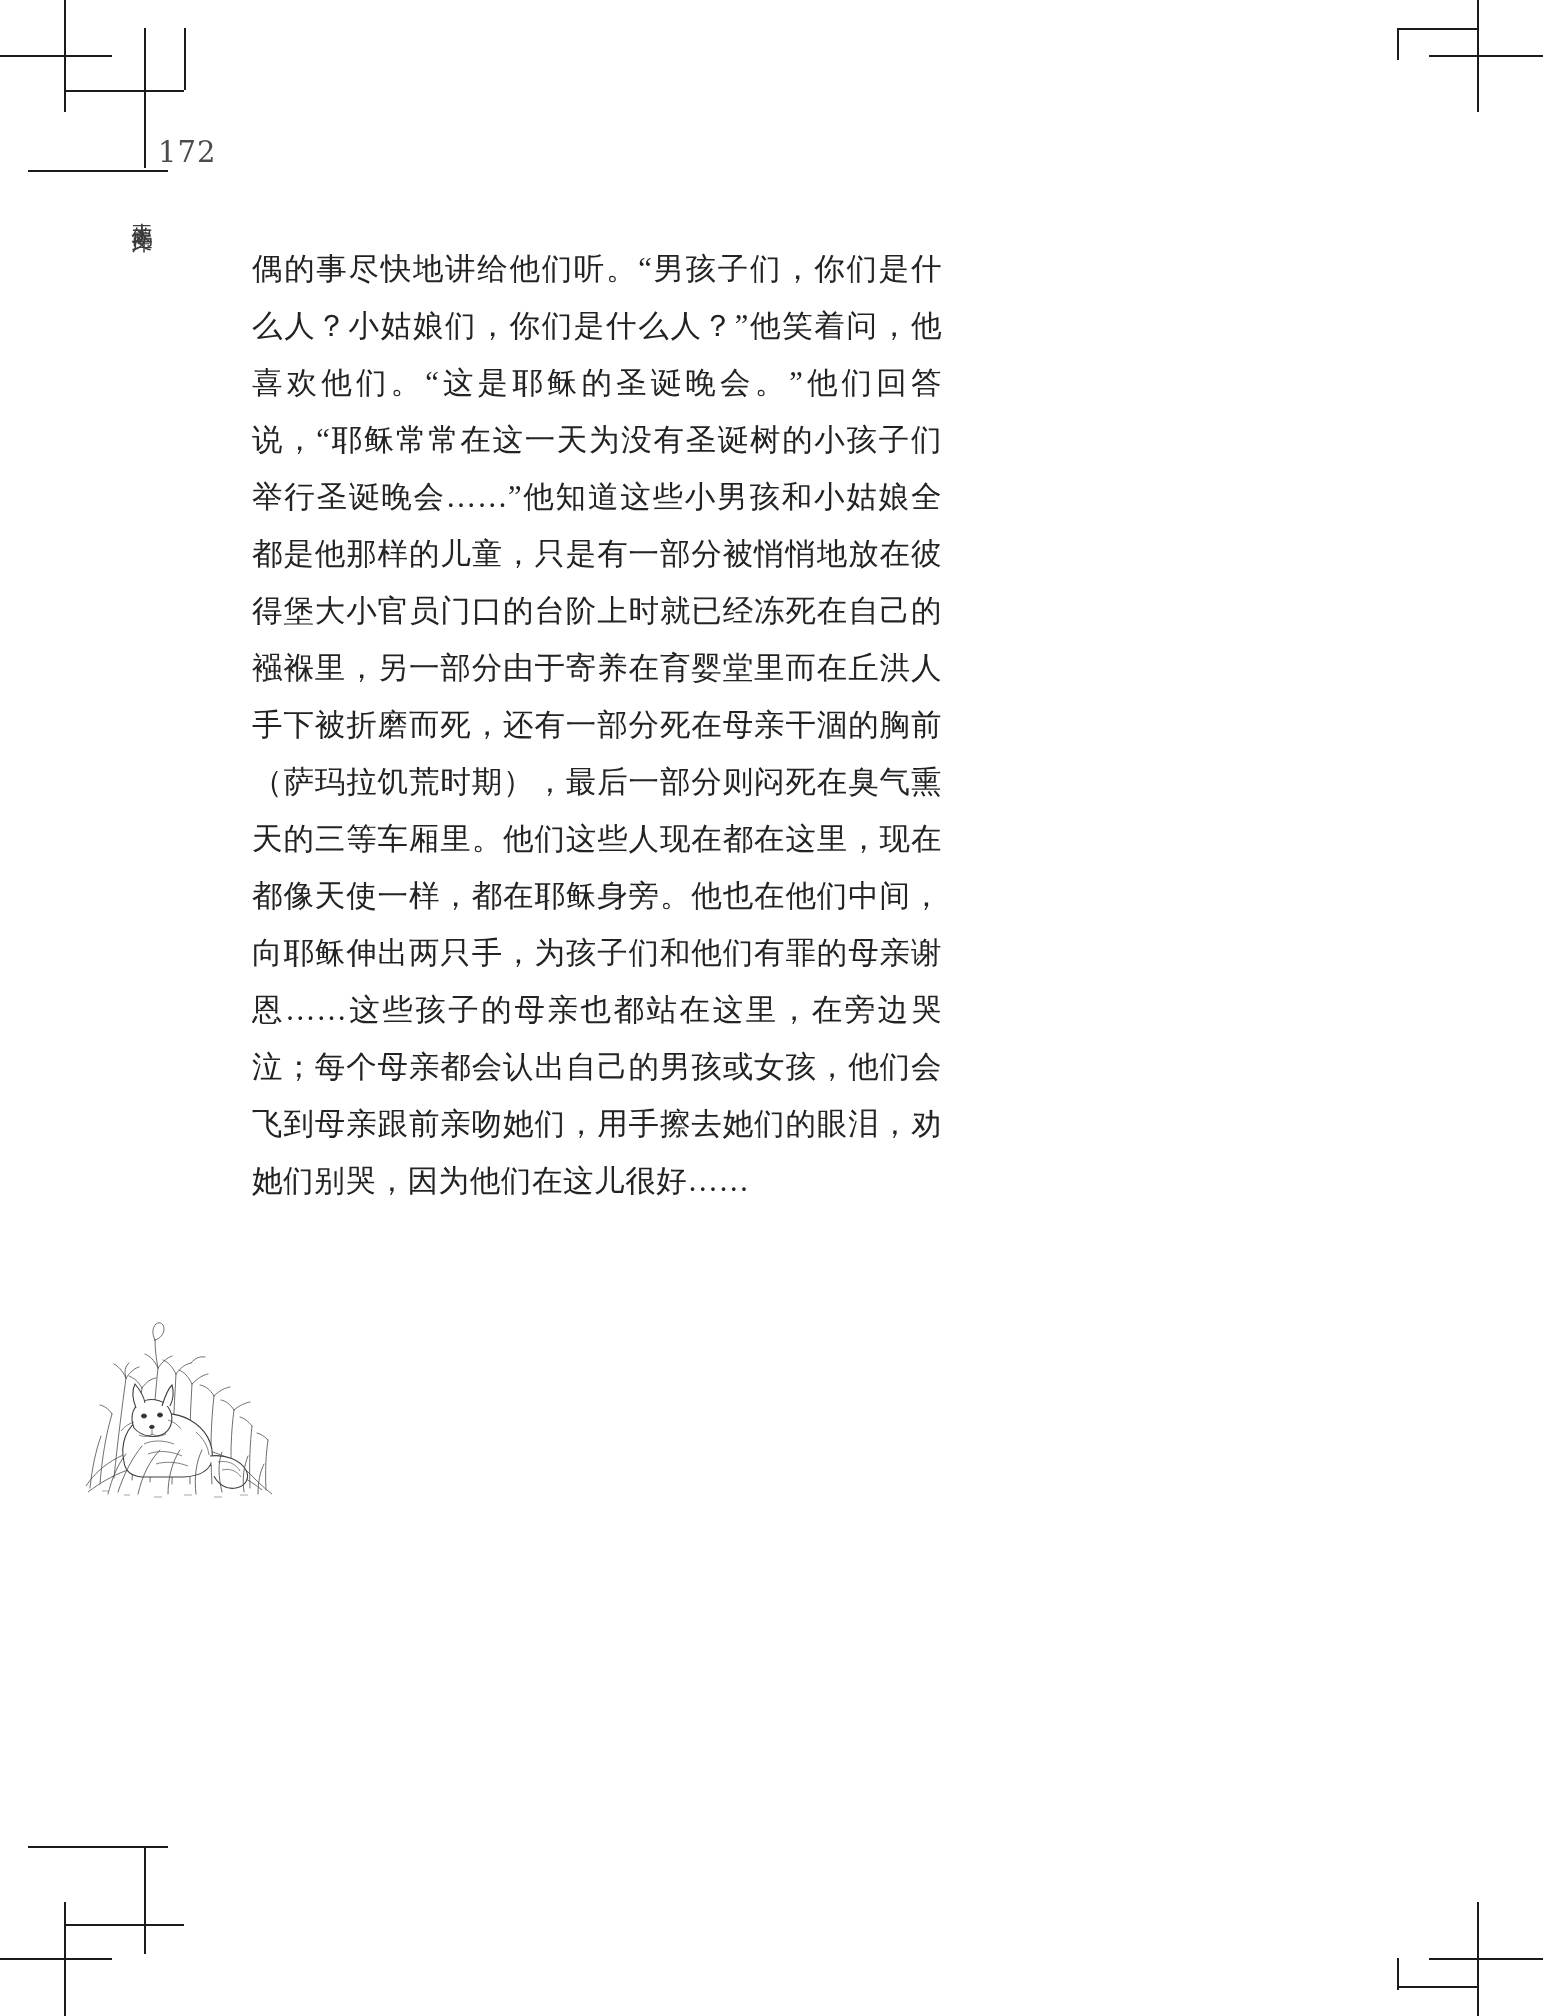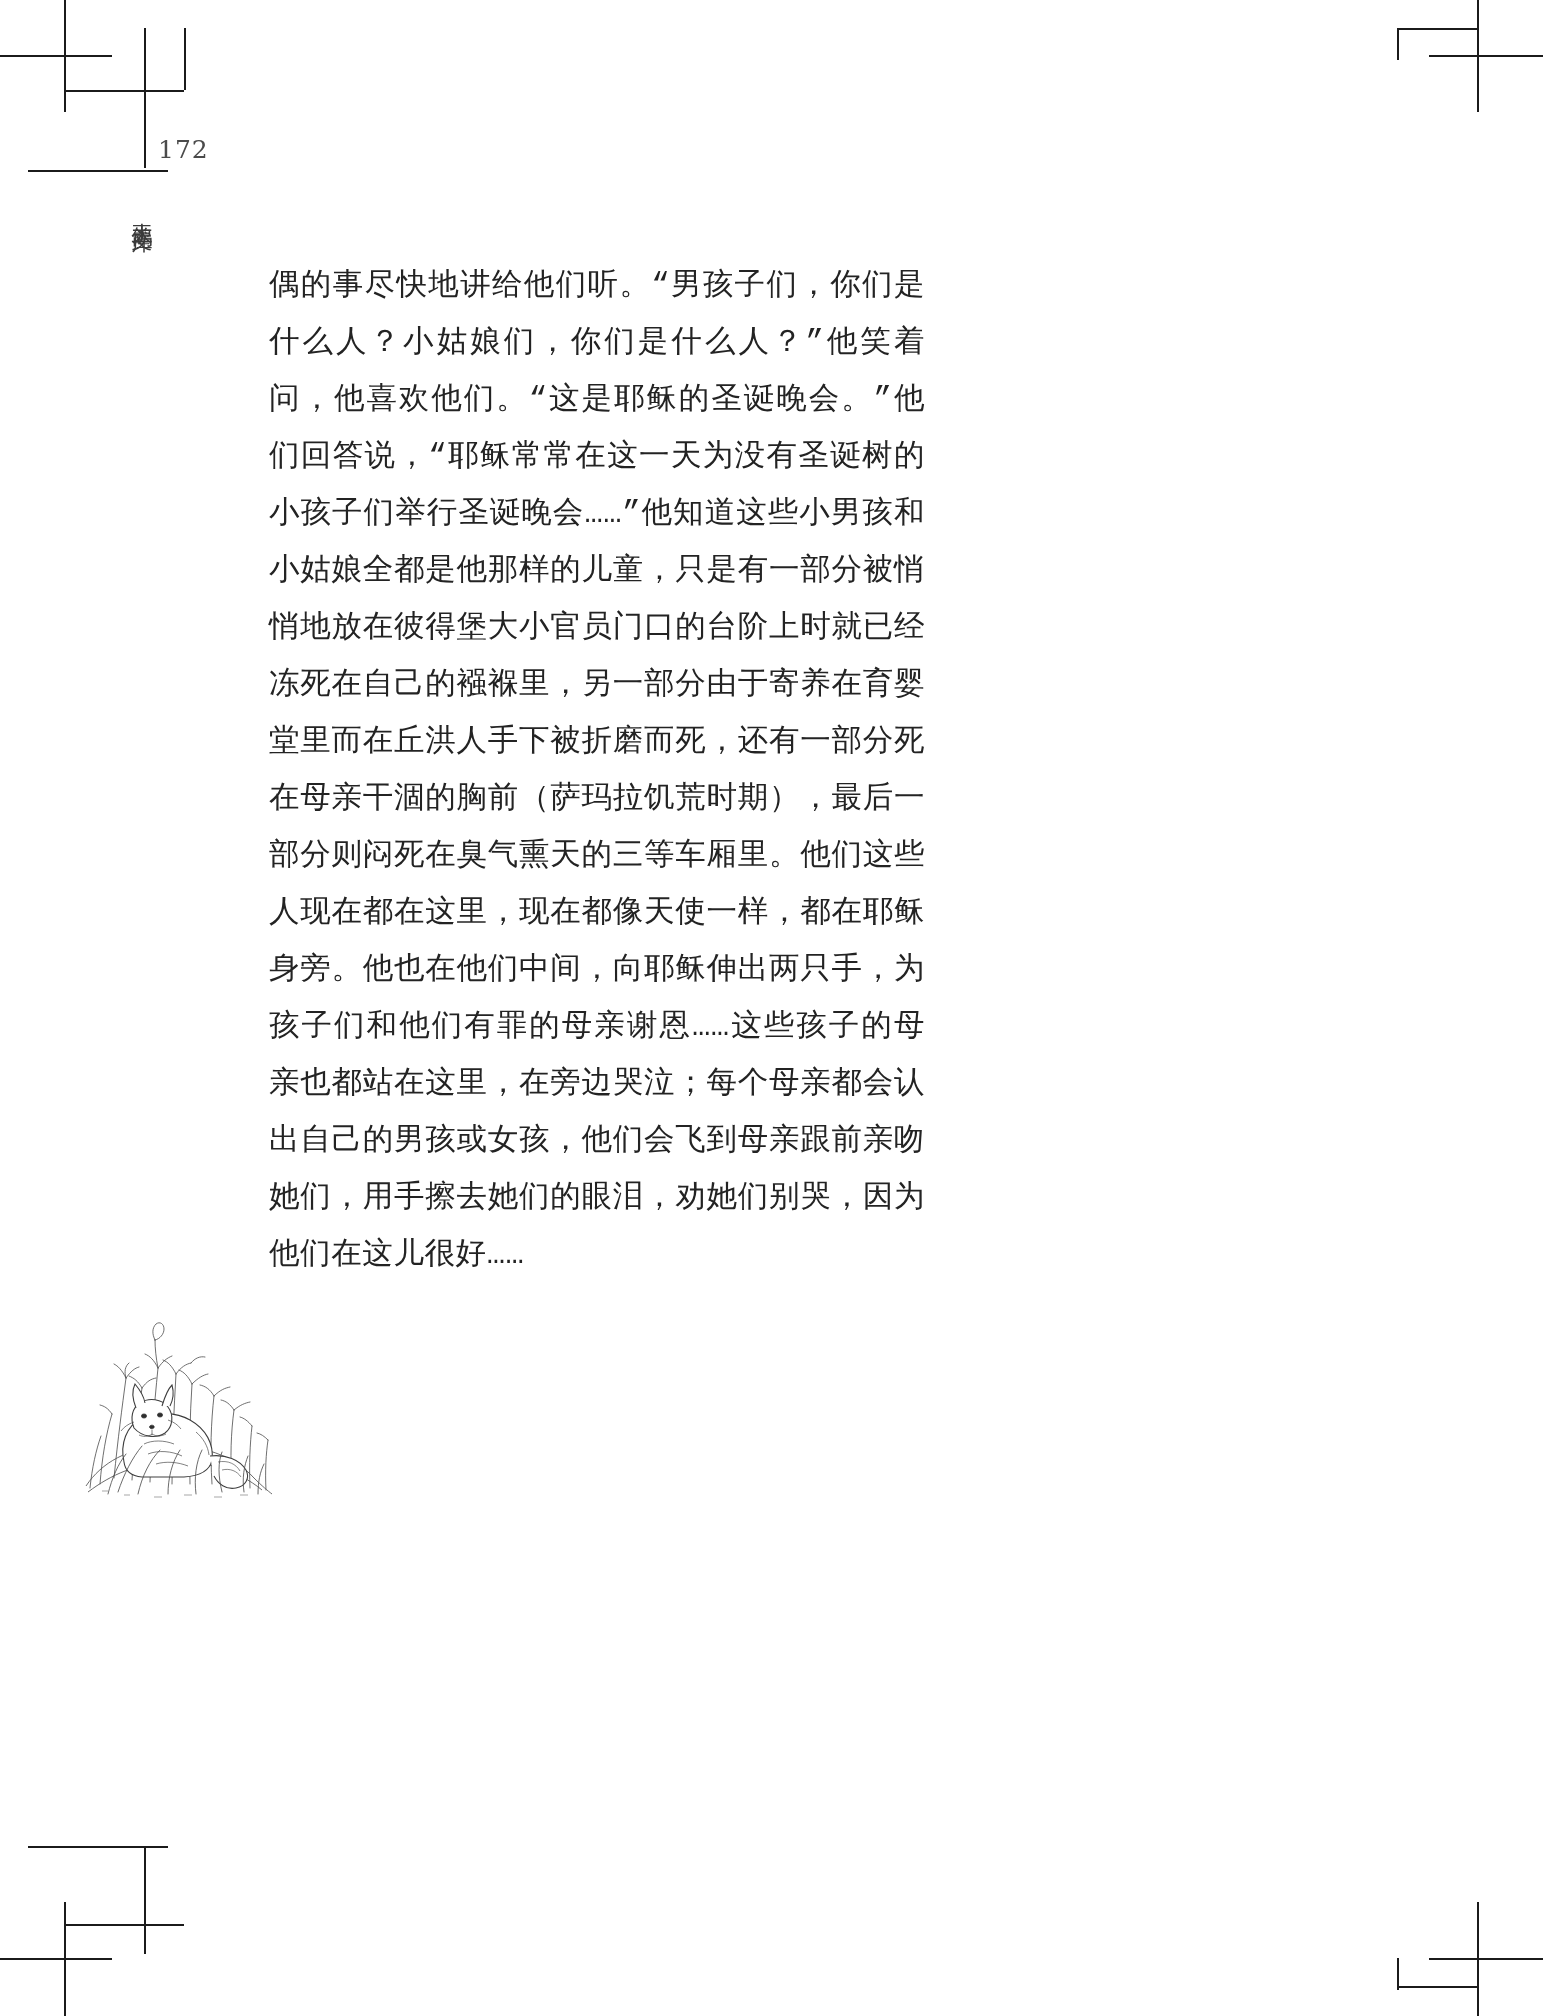--- a/index.html
+++ b/index.html
@@ -29,21 +29,21 @@
   }
   .cm-h { height: 1.6px; }
   .cm-v { width: 1.6px; }
 
   
   #page-number {
     position: absolute;
     left: 158px;
     top: 135px;
     font-family: "DejaVu Serif", "Liberation Serif", serif;
-    font-size: 25px;
+    font-size: 29px;
     color: #4b4b4b;
     letter-spacing: 1px;
   }
 
   
   #series-label {
     position: absolute;
     left: 108px;
     top: 206px;
     width: 46px;
@@ -57,28 +57,28 @@
   }
 
   
   #body-column {
     position: absolute;
     left: 252px;
     top: 241px;
     width: 690px;
   }
   .para {
-    margin: 17px;
+    margin: 0;
     font-size: 30.5px;
     line-height: 57px;
     color: #232323;
     text-align: justify;
     text-justify: inter-character;
     letter-spacing: 0.6px;
-    font-family: Liberation Mono, monospace;
+    font-family: Liberation Serif, serif;
   }
   .para + .para { margin-top: 0; }
   .para.indent { text-indent: 2em; }
 
   
   #illustration {
     position: absolute;
     left: 72px;
     top: 1248px;
     width: 220px;

